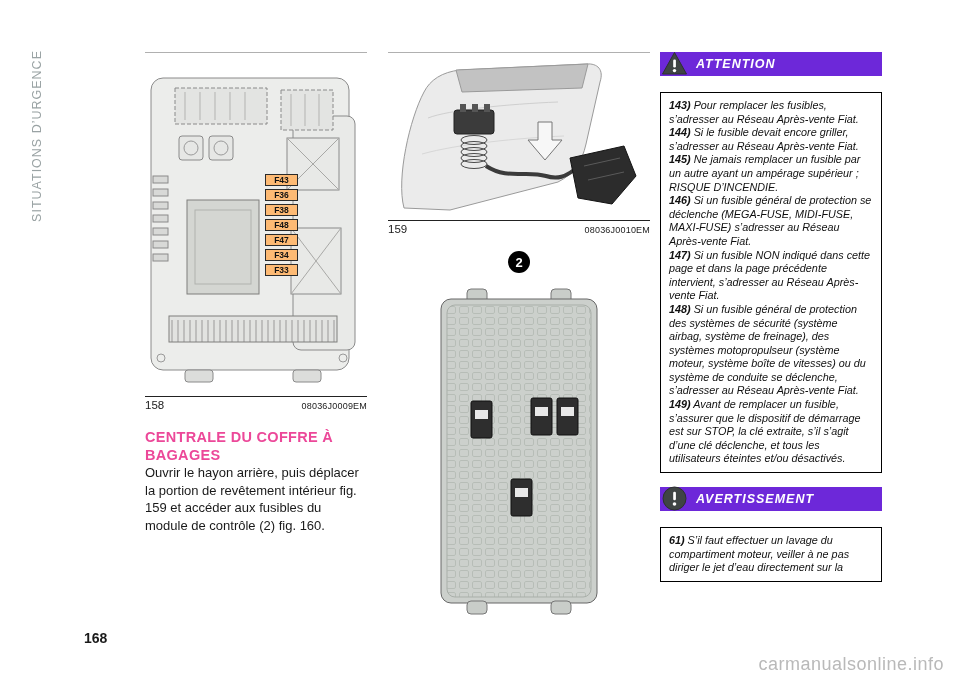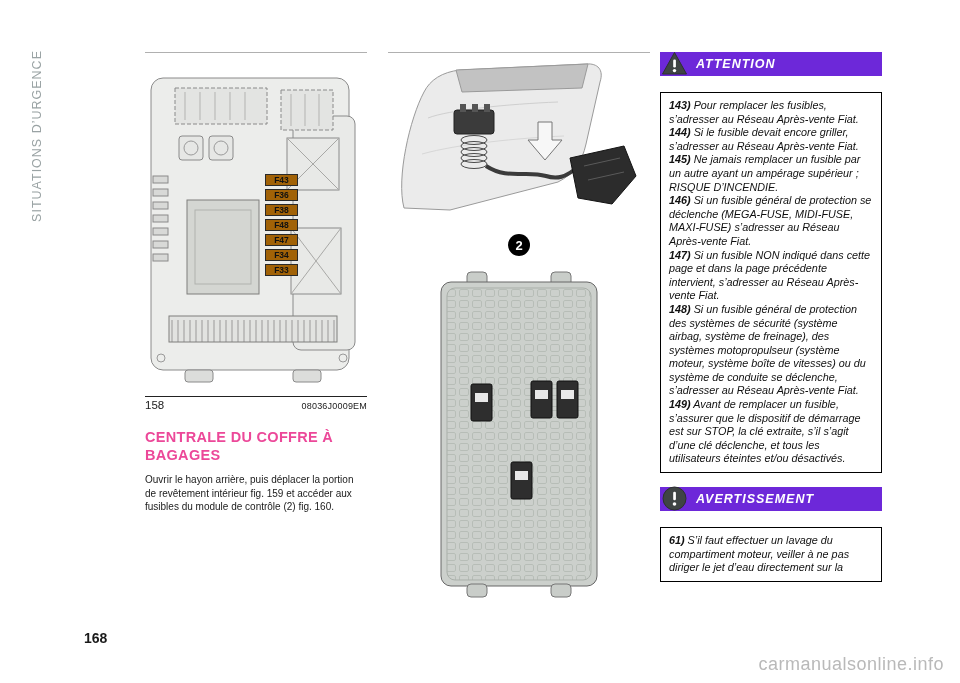--- a/index.html
+++ b/index.html
@@ -27,29 +27,29 @@
   .fig-wrap { position:relative; }
   .fig-caption {
     border-top:1px solid #222; margin-top:2px; padding-top:2px;
     display:flex; justify-content:space-between; align-items:baseline;
   }
   .fig-num { font-size:11.5px; }
   .fig-code { font-size:9px; letter-spacing:0.2px; }
   
   .chips { position:absolute; left:120px; top:116px; display:flex; flex-direction:column; gap:3px; }
   .chip {
-    width:33px; height:12px; border:1px solid #2a2a2a; background:#a16207;
+    width:33px; height:12px; border:1px solid #2a2a2a; background:#fdba74;
     font-size:8.5px; font-weight:bold; display:flex; align-items:center; justify-content:center;
     color:#111;
   }
   .section-heading {
     margin-top:18px; font-weight:bold; font-size:14.5px; line-height:1.22;
     letter-spacing:0.3px; color:#ec4899;
   }
-  .section-body { margin-top:9px; font-size:10px; line-height:1.34; }
+  .section-body { font-size:13px; line-height:1.34; }
   
   .callout-row { display:flex; justify-content:center; margin:16px 0 10px 0; }
   .callout-circle {
     width:22px; height:22px; border-radius:50%; background:#000; color:#fff;
     font-size:13px; font-weight:bold; display:flex; align-items:center; justify-content:center;
   }
   .fig160-holder { display:flex; justify-content:center; }
   
   .banner {
     position:relative; height:24px; background:#6d28d9; margin-bottom:10px;
@@ -166,20 +166,24 @@
       <ellipse cx="86" cy="100" rx="13" ry="4.5" fill="none" stroke="#4a4a4a"></ellipse>
       <ellipse cx="86" cy="106" rx="13" ry="4.5" fill="none" stroke="#4a4a4a"></ellipse>
       <path d="M98,108 C120,122 138,112 158,118 C170,122 178,118 186,112" fill="none" stroke="#3b3b3b" stroke-width="4"></path>
       <polygon points="150,64 164,64 164,82 174,82 157,102 140,82 150,82" fill="#f7f7f7" stroke="#777"></polygon>
       <path d="M182,100 L236,88 L248,118 L224,146 L190,140 Z" fill="#2c2c2c" stroke="#141414"></path>
       <line x1="196" y1="108" x2="232" y2="100" stroke="#5a5a5a"></line>
       <line x1="200" y1="122" x2="236" y2="114" stroke="#5a5a5a"></line>
     </svg>
   </div>
 
+  <div class="fig-caption">
+    <span class="fig-num">159</span>
+    <span class="fig-code">08036J0010EM</span>
+  </div>
 
   <div class="callout-row">
     <div class="callout-circle">2</div>
   </div>
 
   <div class="fig160-holder">
     <svg width="200" height="334" viewBox="0 0 200 334">
       <defs>
         <pattern id="tex" width="13" height="11" patternUnits="userSpaceOnUse">
           <rect x="1.5" y="1.5" width="9" height="7" rx="1.5" fill="none" stroke="#b7bdb7" stroke-width="1"></rect>

